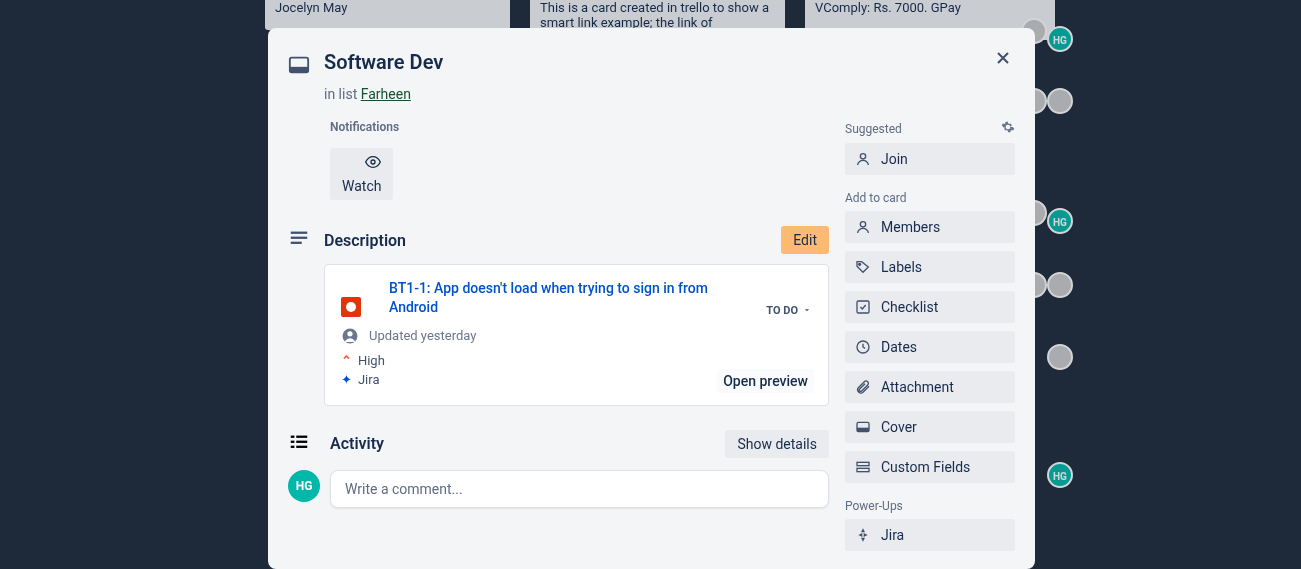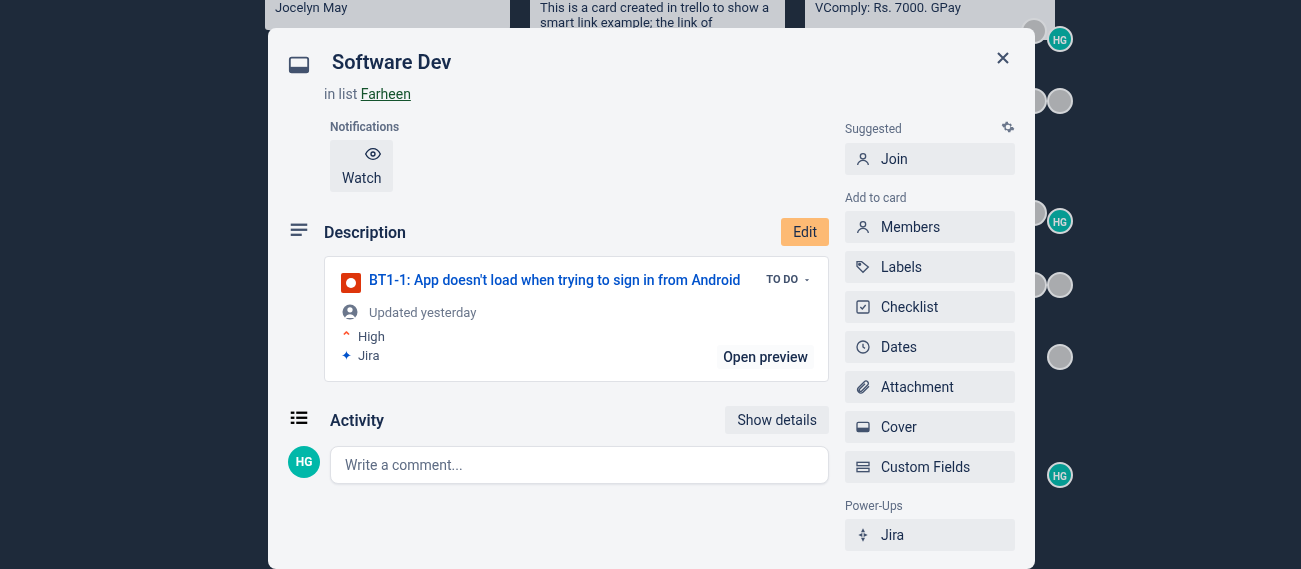--- a/index.html
+++ b/index.html
@@ -10,43 +10,43 @@
   .bg-card { position: absolute; background: #f4f5f7; border-radius: 3px; padding: 10px; color: #172b4d; font-size: 13px; }
   .bg-card.c1 { left: 265px; top: -10px; width: 245px; height: 40px; }
   .bg-card.c2 { left: 530px; top: -10px; width: 255px; height: 50px; }
   .bg-card.c3 { left: 805px; top: -10px; width: 250px; height: 50px; }
   
   .modal { position: absolute; left: 268px; top: 28px; width: 767px; background: #f4f5f7; border-radius: 8px; padding: 16px 20px 0 20px; height: 541px; overflow: hidden; }
   
   .close-btn { position: absolute; right: 16px; top: 14px; width: 32px; height: 32px; border-radius: 16px; display: flex; align-items: center; justify-content: center; cursor: pointer; color: #42526e; }
   .close-btn svg { width: 20px; height: 20px; }
   
-  .header { display: flex; align-items: flex-start; gap: 22px; margin-bottom: 6px; margin-top: 6px; }
+  .header { display: flex; align-items: flex-start; gap: 14px; margin-bottom: 6px; margin-top: 6px; }
   .header-icon { color: #42526e; margin-top: 4px; }
   .header-icon svg { width: 22px; height: 22px; }
   .title { font-size: 20px; font-weight: 600; color: #172b4d; }
   .subtitle { margin-left: 36px; font-size: 14px; color: #5e6c84; margin-bottom: 18px; }
   .subtitle a { color: #14532d; text-decoration: underline; cursor: pointer; }
   
   .body { display: flex; gap: 16px; }
   .main { flex: 1; min-width: 0; }
   .side { width: 170px; }
   
-  .notif-label { font-size: 12px; font-weight: 600; color: #5e6c84; margin-left: 42px; margin-bottom: 6px; }
+  .notif-label { font-size: 12px; font-weight: 600; color: #5e6c84; margin-left: 42px; margin-bottom: 14px; }
   .watch-btn { margin-left: 42px; display: inline-flex; align-items: flex-end; gap: 8px; background: #e9ebee; border-radius: 3px; padding: 6px 12px; font-size: 14px; color: #172b4d; cursor: pointer; margin-bottom: 26px; flex-direction: column; }
   .watch-btn svg { width: 16px; height: 16px; }
   
   .section-head { display: flex; align-items: center; gap: 14px; margin-bottom: 10px; }
   .section-head .icon { color: #42526e; }
   .section-head .icon svg { width: 22px; height: 22px; }
   .section-head h3 { font-size: 16px; font-weight: 600; color: #172b4d; flex: 1; }
   .edit-btn { background: #fdba74; border-radius: 3px; padding: 6px 12px; font-size: 14px; color: #172b4d; cursor: pointer; }
   
   .smart-card { background: #fff; border: 1px solid #dfe1e6; border-radius: 4px; padding: 14px 16px; margin-left: 36px; margin-bottom: 24px; position: relative; }
-  .sc-head { display: flex; gap: 8px; align-items: flex-start; }
+  .sc-head { display: flex; gap: 28px; align-items: flex-end; }
   .sc-icon { width: 20px; height: 20px; background: #de350b; border-radius: 2px; flex-shrink: 0; margin-top: 2px; position: relative; }
   .sc-icon::after { content: ""; position: absolute; inset: 5px; background: #fff; border-radius: 50%; }
   .sc-title { color: #0052cc; font-size: 14px; font-weight: 500; line-height: 1.35; flex: 1; cursor: pointer; }
   .sc-status { font-size: 11px; font-weight: 700; color: #42526e; display: flex; align-items: center; gap: 4px; cursor: pointer; white-space: nowrap; margin-left: 10px; margin-top: 2px; }
   .sc-meta { display: flex; align-items: center; gap: 10px; margin-top: 10px; font-size: 13px; color: #6b778c; }
   .sc-meta svg { width: 18px; height: 18px; color: #6b778c; }
   .sc-tags { margin-top: 8px; }
   .sc-tag { display: flex; align-items: center; gap: 6px; font-size: 13px; color: #42526e; margin-bottom: 4px; }
   .sc-tag .pri { color: #ff5630; font-weight: bold; }
   .sc-tag .jira { color: #0052cc; }

